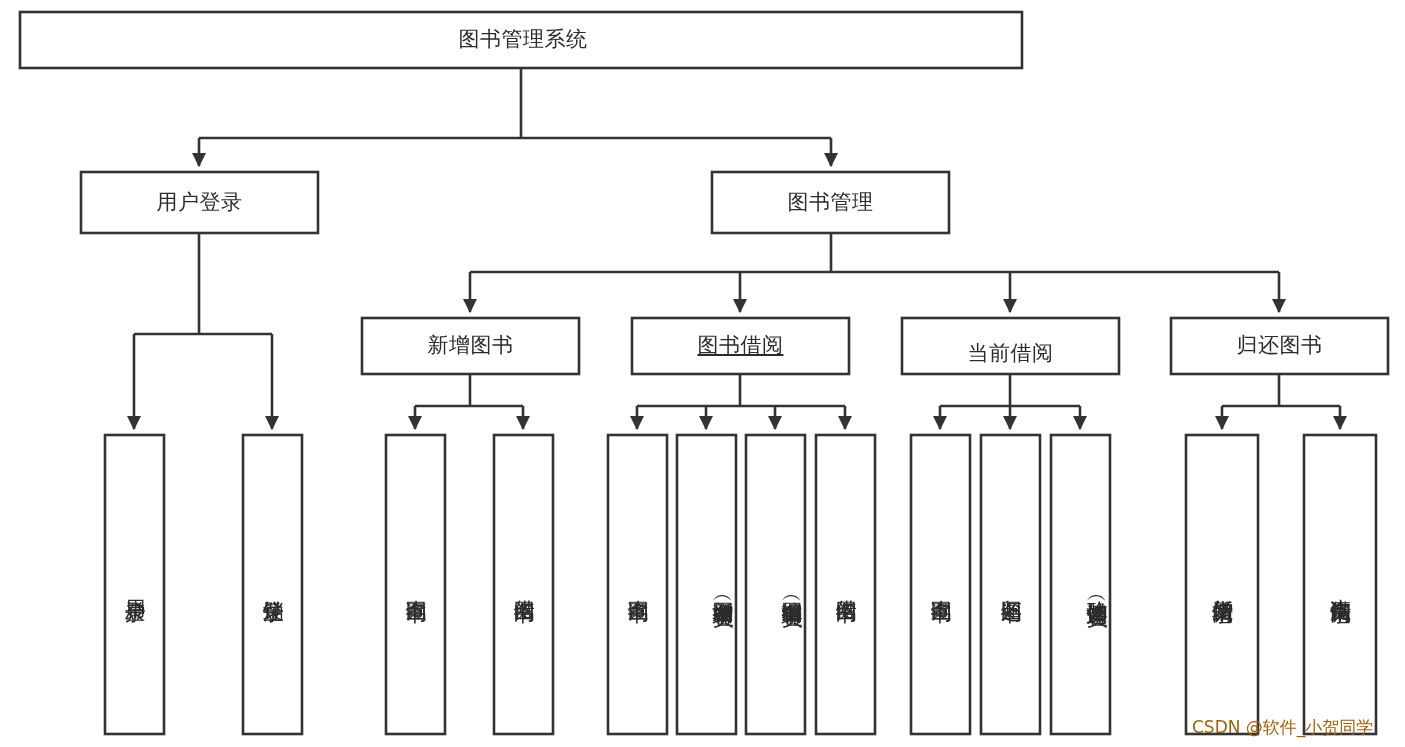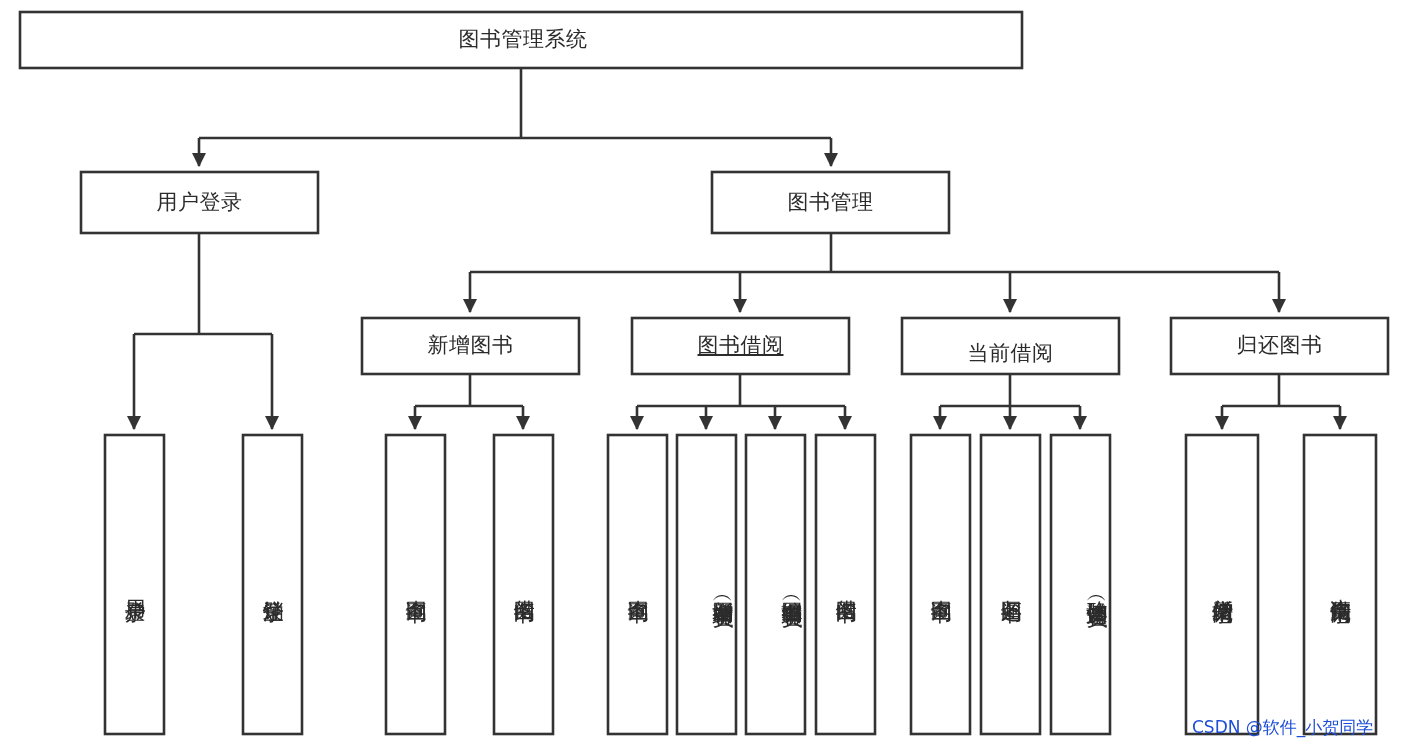--- a/index.html
+++ b/index.html
@@ -62,21 +62,21 @@
     writing-mode: vertical-rl;
     text-orientation: upright;
     letter-spacing: 1px;
     pointer-events: none;
   }
   .watermark {
     position: absolute;
     left: 1192px;
     top: 716px;
     font-size: 17px;
-    color: #1d4ed8;
+    color: #a16207;
     white-space: nowrap;
     font-family: "DejaVu Sans", "Liberation Sans", sans-serif;
   }
 </style>
 </head>
 <body>
 
 <div id="canvas">
 
   <svg id="diagram-svg" viewBox="0 0 1405 747">

